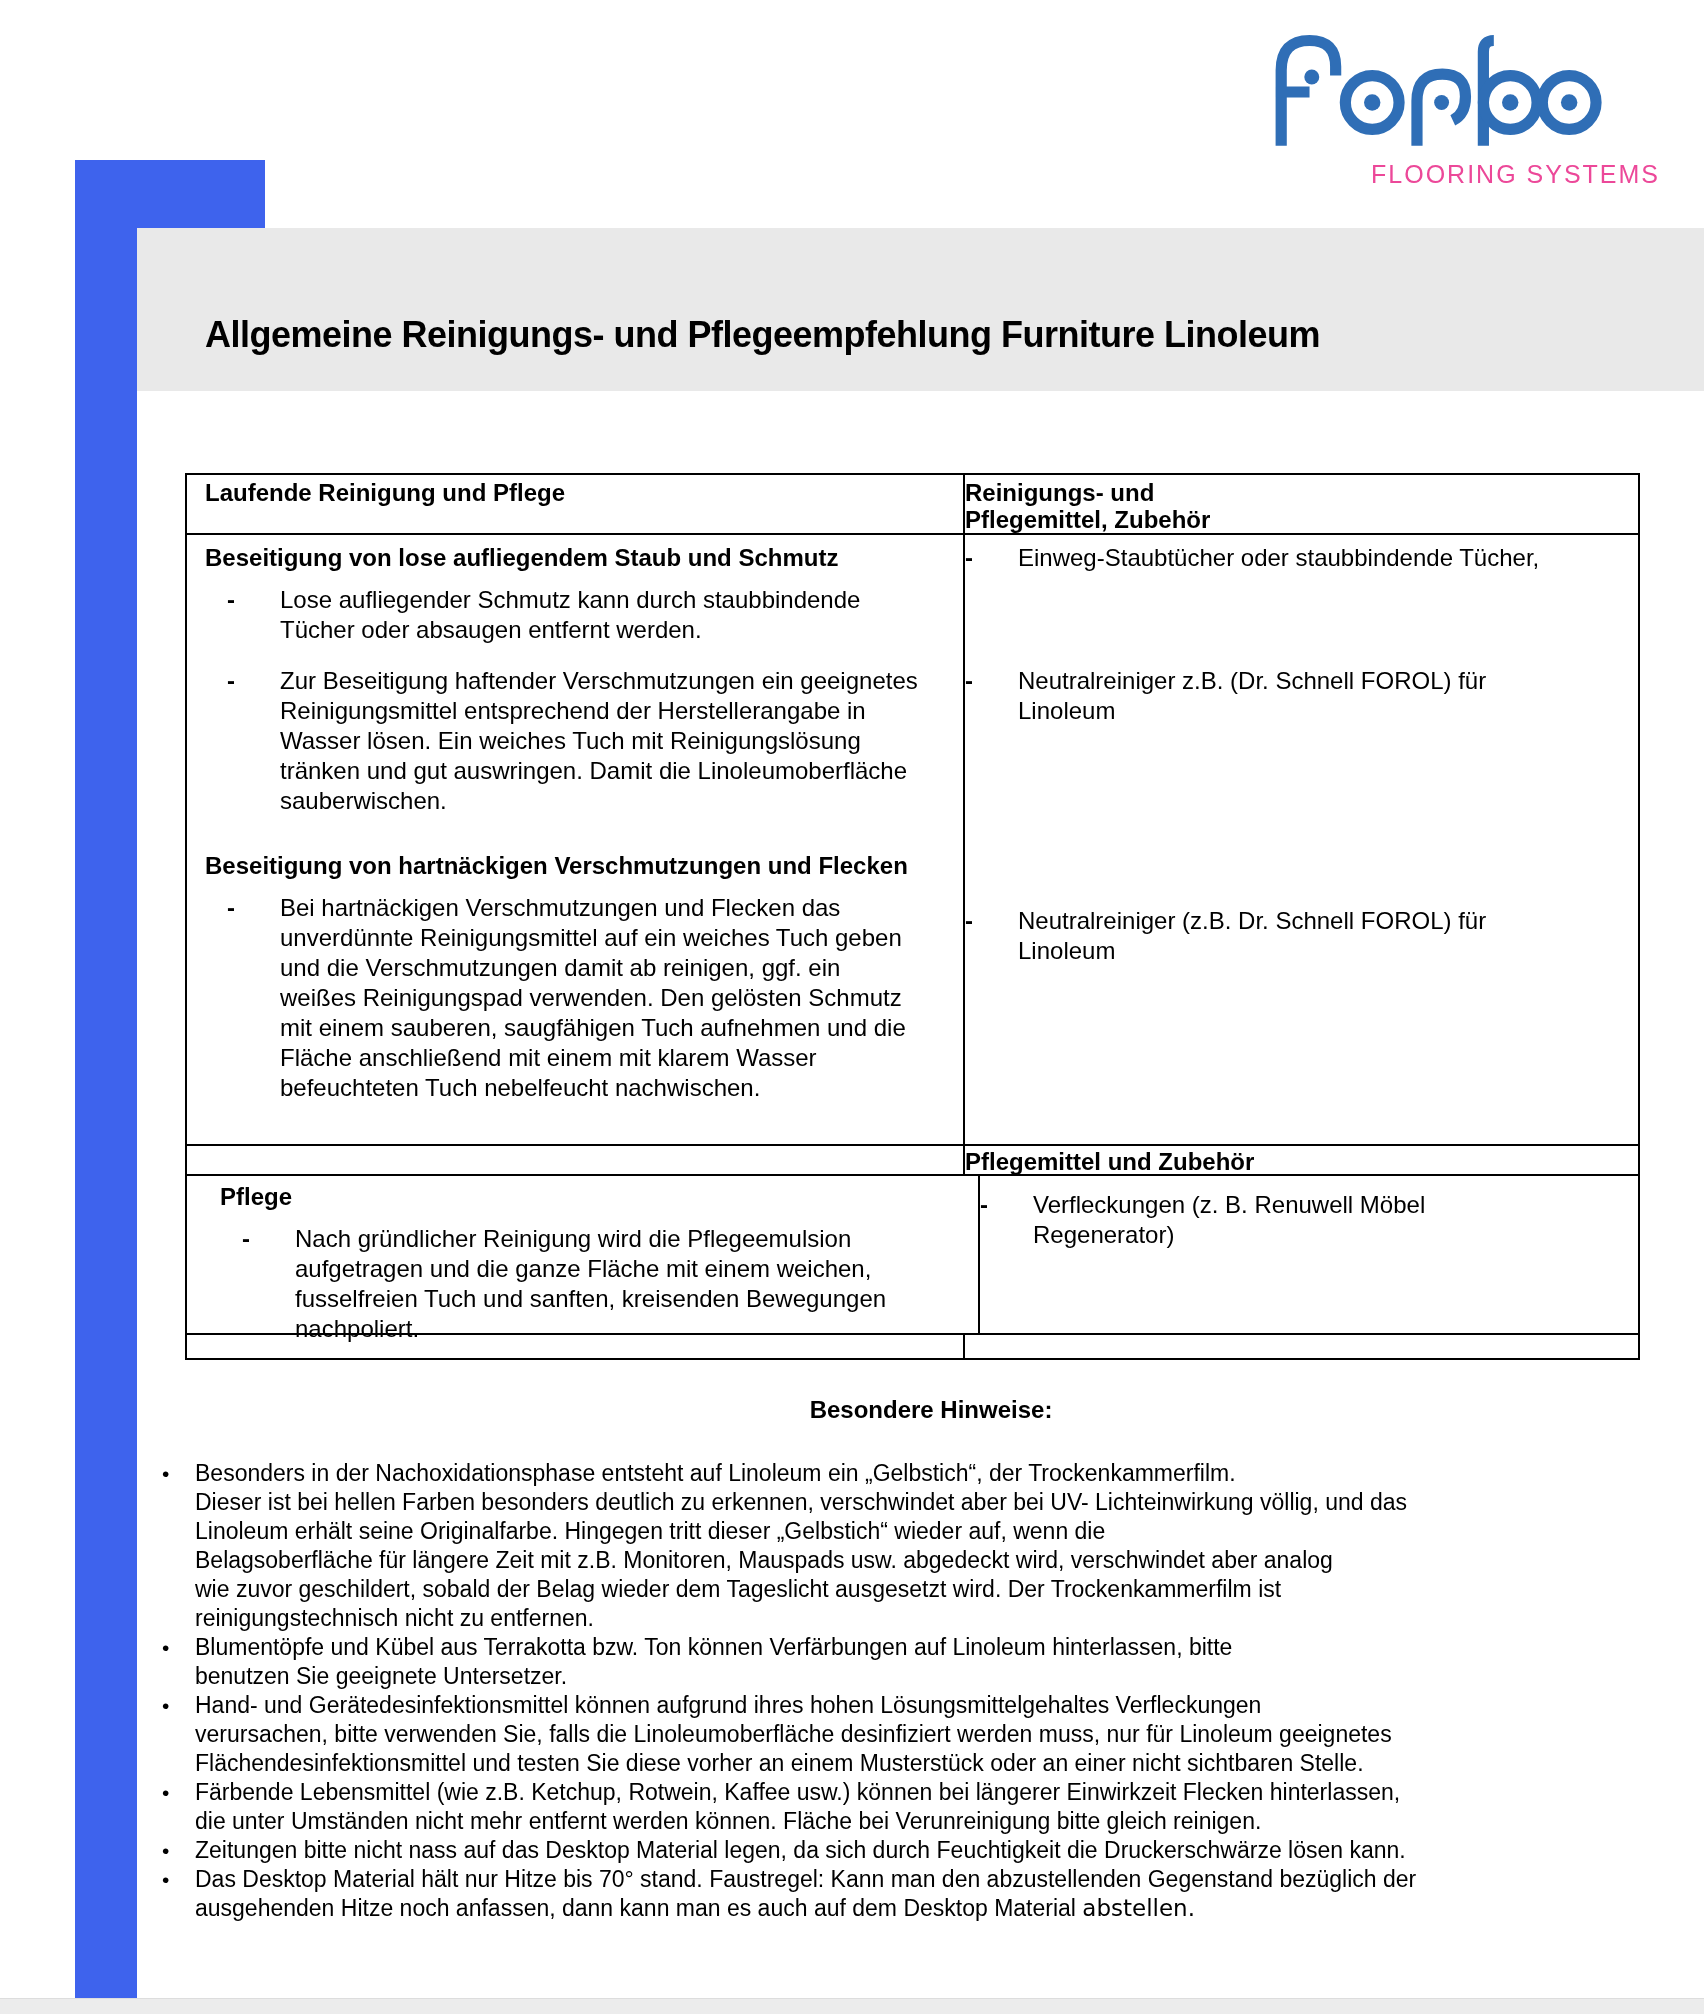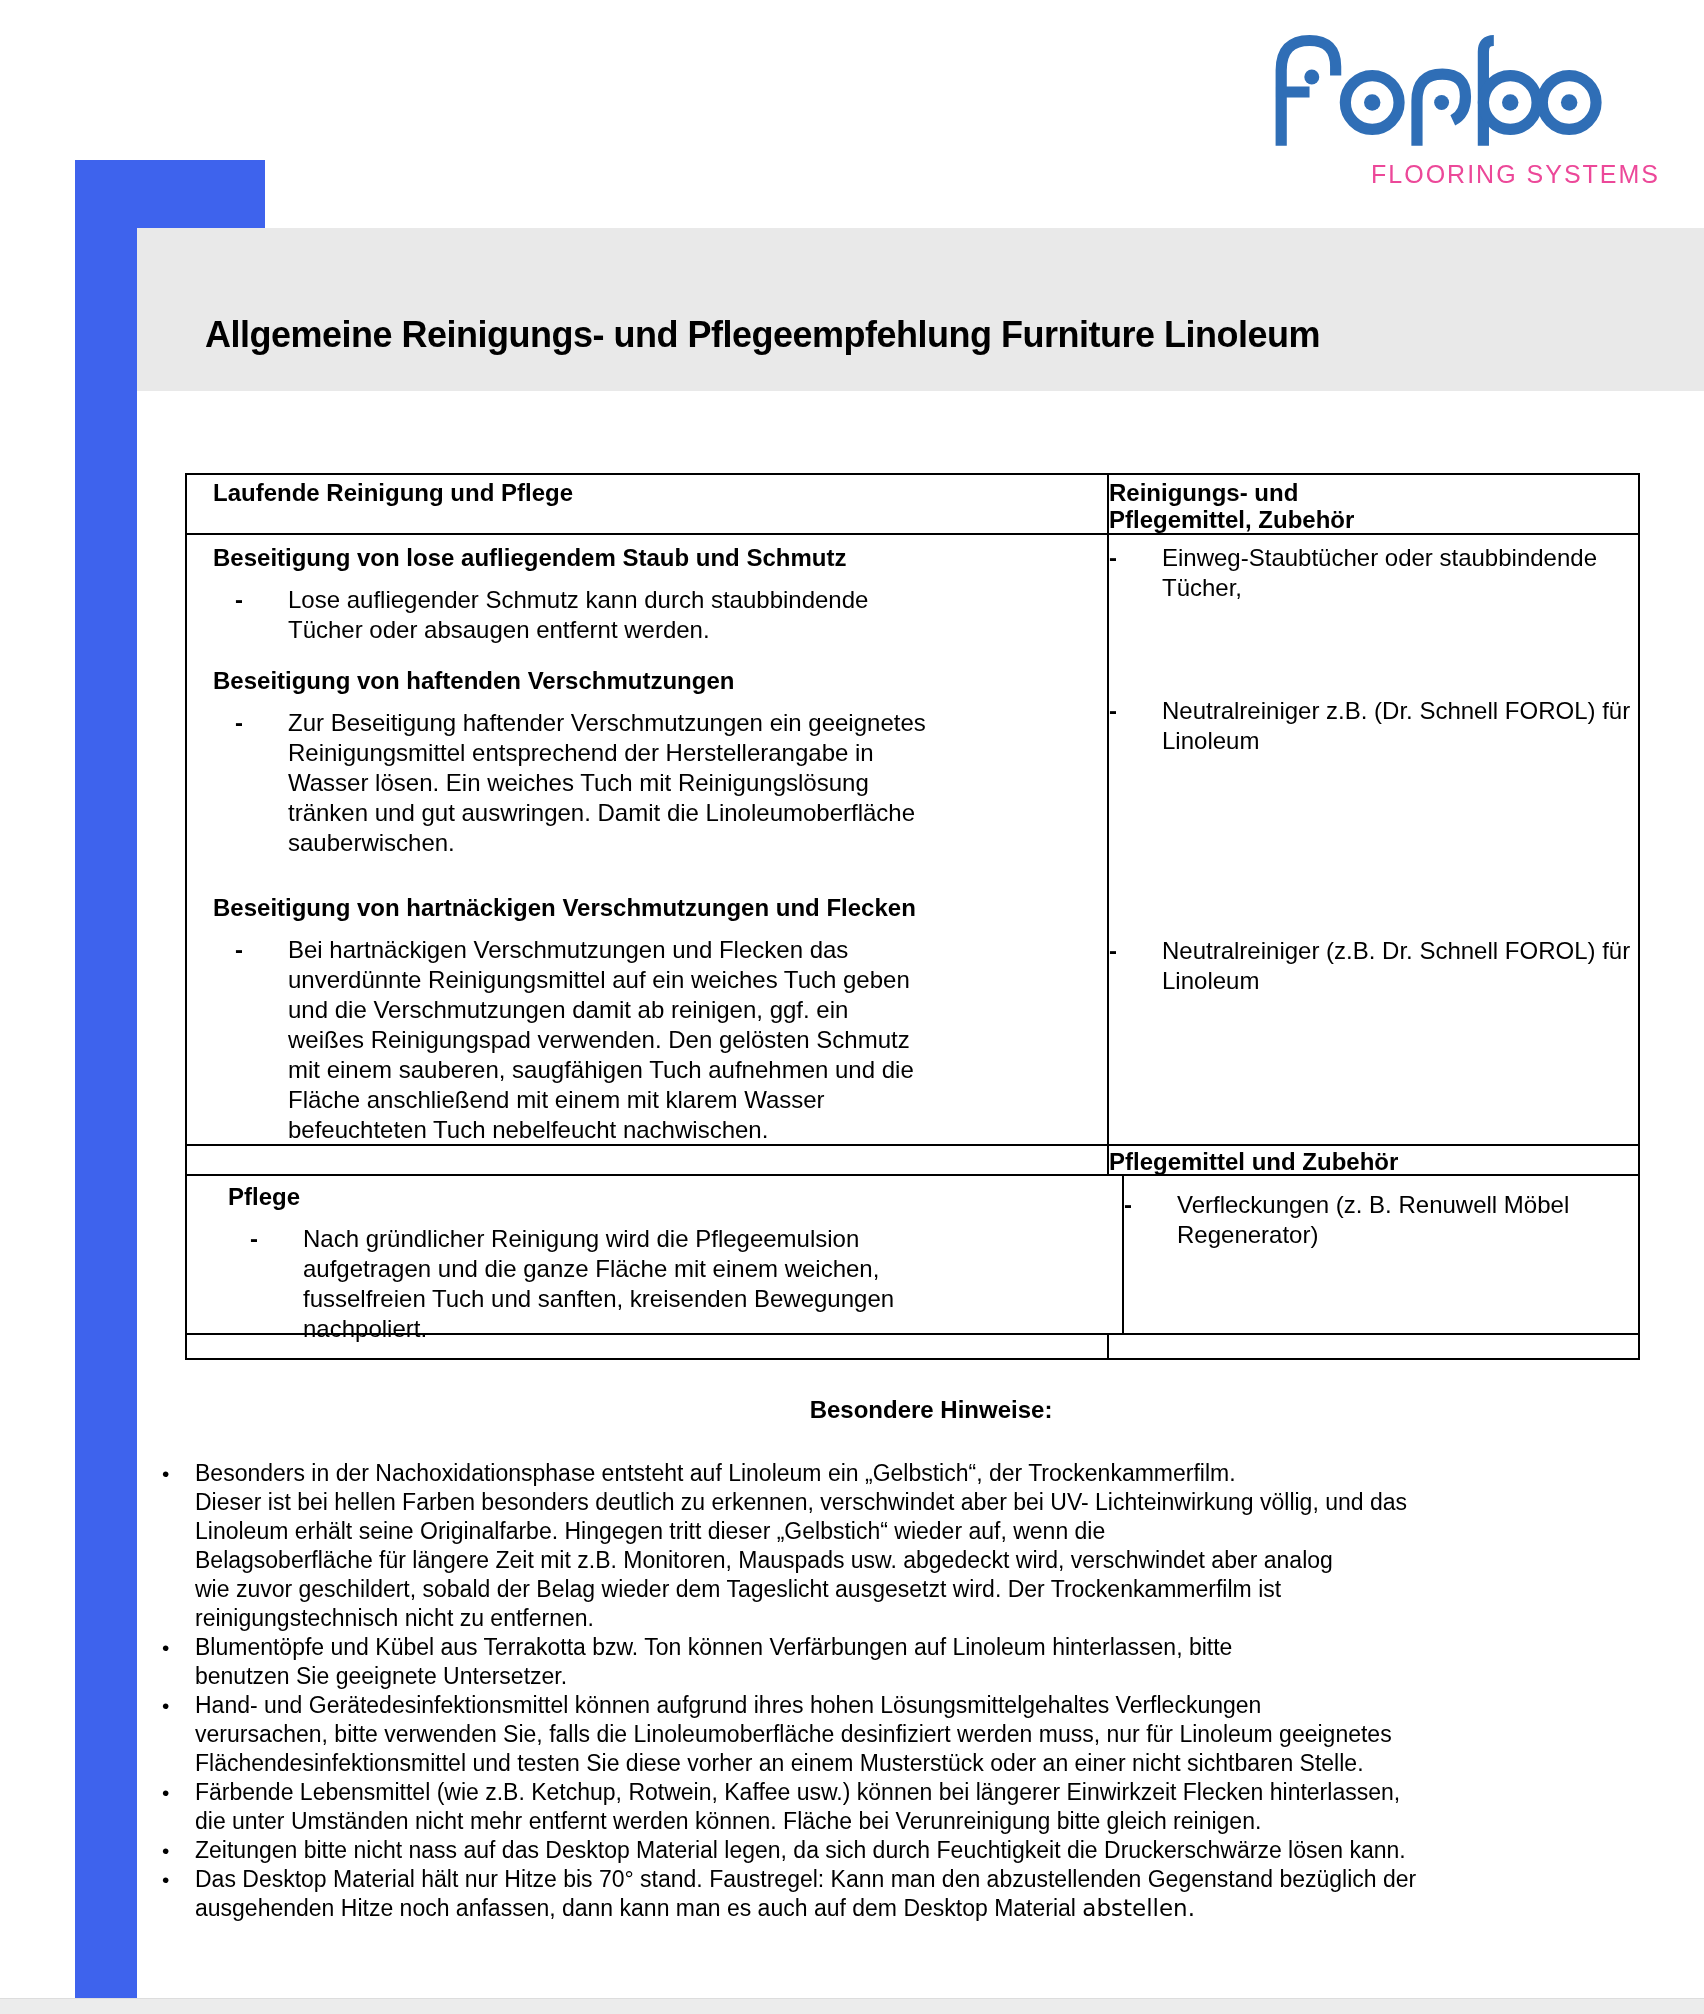--- a/index.html
+++ b/index.html
@@ -21,21 +21,21 @@
   .gray-band{left:137px;top:228px;width:1567px;height:163px;background:var(--band);}
   .page-title{position:absolute;left:68px;top:62px;font-size:36px;font-weight:bold;letter-spacing:-0.5px;white-space:nowrap;}
   
   .logo{right:44px;top:28px;display:flex;flex-direction:column;align-items:flex-end;}
   .logo svg{width:332px;height:122px;margin-right:58px;display:block;}
   .logo .tagline{margin-top:10px;font-size:25px;letter-spacing:2px;color:#ec4899;white-space:nowrap;}
   
   .tbl{left:185px;top:473px;width:1455px;border:2px solid #000;box-sizing:border-box;font-size:24px;line-height:30px;}
   .row{display:flex;box-sizing:border-box;}
   .row + .row{border-top:2px solid #000;}
-  .cl{width:922px;border-right:2px solid #000;box-sizing:border-box;padding-left:26px;}
+  .cl{width:778px;border-right:2px solid #000;box-sizing:border-box;padding-left:18px;}
   .cr{flex:1;box-sizing:border-box;}
   .row-hdr{height:58px;}
   .row-main{height:611px;}
   .row-mid{height:30px;}
   .row-care{height:159px;}
   .row-last{height:25px;}
   .hdr-txt{font-weight:bold;line-height:27px;display:block;padding-top:4px;white-space:pre-line;}
   .sec-h{font-weight:bold;}
   .pre{white-space:pre-line;}
   .dash-item{display:flex;}
@@ -107,21 +107,20 @@
     <div class="cl pt8">
       <div>
         <div class="sec-h">Beseitigung von lose aufliegendem Staub und Schmutz</div>
         <div class="dash-item mt12">
           <span class="dash">-</span>
           <div class="dtext pre">Lose aufliegender Schmutz kann durch staubbindende
 Tücher oder absaugen entfernt werden.</div>
         </div>
       </div>
       <div class="mt21">
-        <div class="sec-h">Beseitigung von haftenden Verschmutzungen</div>
         <div class="dash-item mt12">
           <span class="dash">-</span>
           <div class="dtext pre">Zur Beseitigung haftender Verschmutzungen ein geeignetes
 Reinigungsmittel entsprechend der Herstellerangabe in
 Wasser lösen. Ein weiches Tuch mit Reinigungslösung
 tränken und gut auswringen. Damit die Linoleumoberfläche
 sauberwischen.</div>
         </div>
       </div>
       <div class="mt35">

